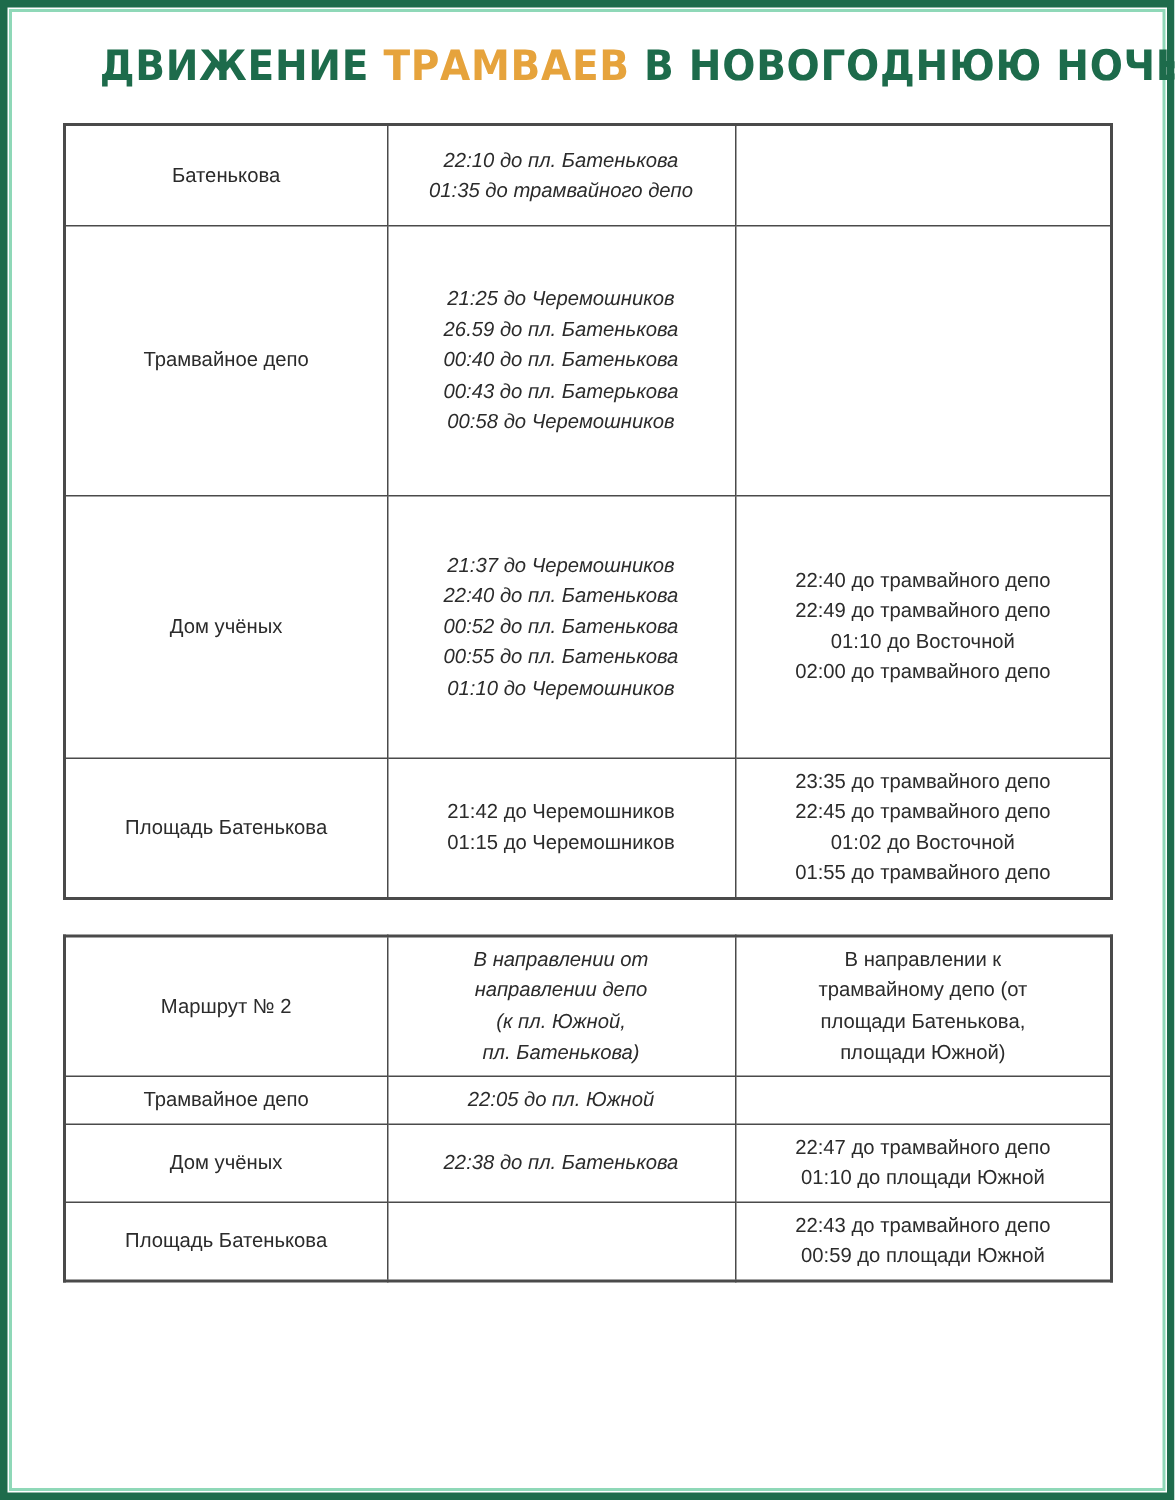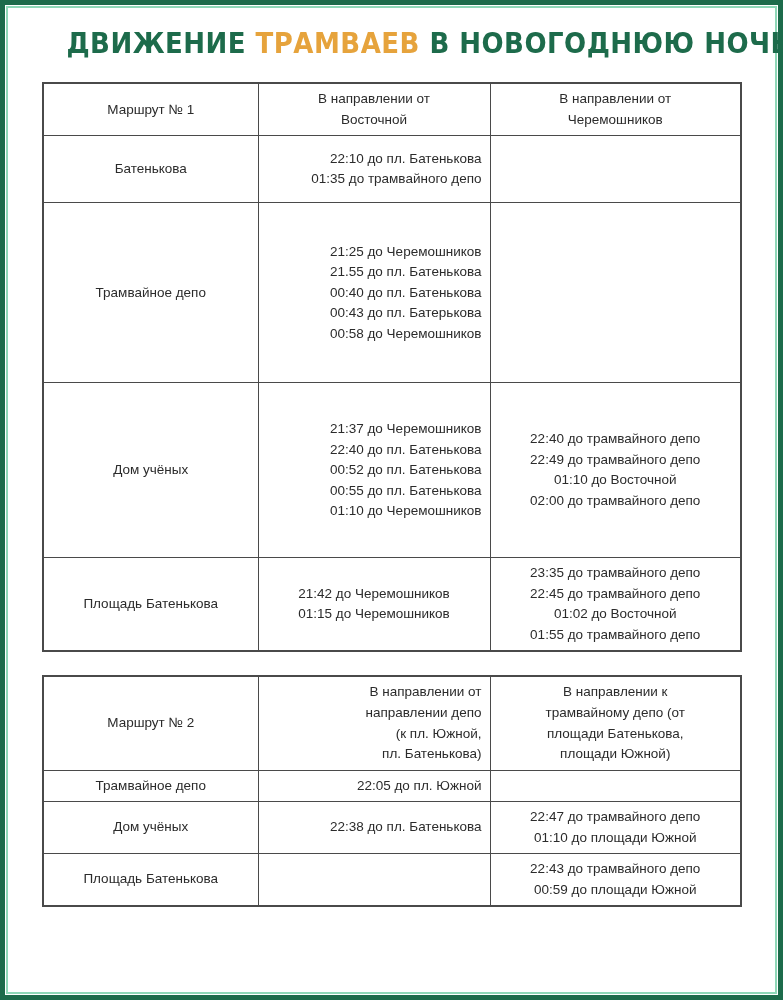--- a/index.html
+++ b/index.html
@@ -75,21 +75,21 @@
     color: #2b2b2b;
     padding: 5px 8px;
     vertical-align: middle;
     box-sizing: border-box;
   }
   .col-stop   { width: 215px; }
   .col-dir-a  { width: 232px; }
   .col-dir-b  { width: 251px; }
 
   .c-center { text-align: center; }
-  .c-left   { text-align: right; }
+  .c-left   { text-align: center; font-style: italic; }
 
   .cell-lines { display: block; }
   .cell-lines span { display: block; white-space: nowrap; }
 
   #table1 { margin-top: 24px; }
   #table2 { margin-top: 23px; }
 
   
   #table1 .r-head { height: 43px; }
   #table1 .r-1    { height: 67px; }
@@ -117,53 +117,38 @@
       <span>ДВИЖЕНИЕ </span><span class="accent">ТРАМВАЕВ</span><span> В НОВОГОДНЮЮ НОЧЬ</span>
     </h1>
 
     <table class="sched" id="table1">
       <colgroup>
         <col class="col-stop">
           <col class="col-dir-a">
           <col class="col-dir-b">
       </colgroup>
       <tbody>
-        <tr class="r-head">
-          <td class="c-center">Маршрут № 1</td>
-          <td class="c-center">
-            <span class="cell-lines">
-              <span>В направлении от</span>
-              <span>Восточной</span>
-            </span>
-          </td>
-          <td class="c-center">
-            <span class="cell-lines">
-              <span>В направлении от</span>
-              <span>Черемошников</span>
-            </span>
-          </td>
-        </tr>
 
         <tr class="r-1">
           <td class="c-center">Батенькова</td>
           <td class="c-left">
             <span class="cell-lines">
               <span>22:10 до пл. Батенькова</span>
               <span>01:35 до трамвайного депо</span>
             </span>
           </td>
           <td class="c-center"></td>
         </tr>
 
         <tr class="r-2">
           <td class="c-center">Трамвайное депо</td>
           <td class="c-left">
             <span class="cell-lines">
               <span>21:25 до Черемошников</span>
-              <span>21.55 до пл. Батенькова</span>
+              <span>26.59 до пл. Батенькова</span>
               <span>00:40 до пл. Батенькова</span>
               <span>00:43 до пл. Батерькова</span>
               <span>00:58 до Черемошников</span>
             </span>
           </td>
           <td class="c-center"></td>
         </tr>
 
         <tr class="r-3">
           <td class="c-center">Дом учёных</td>

